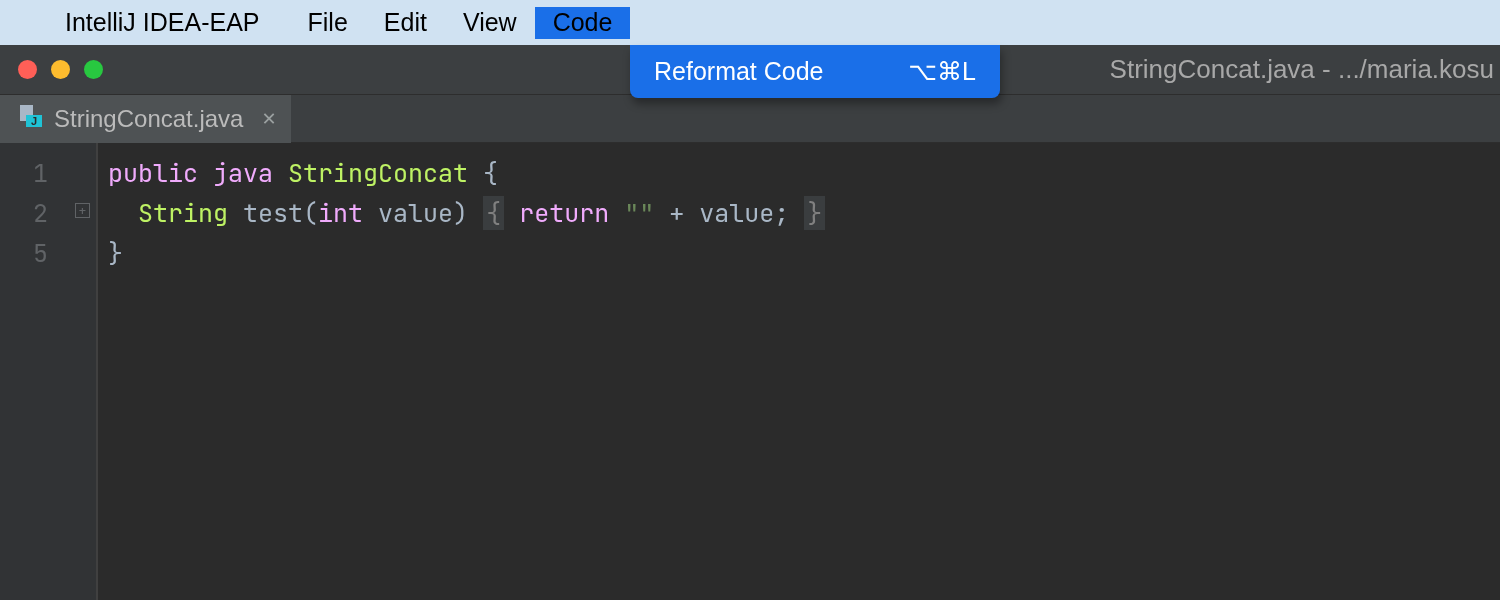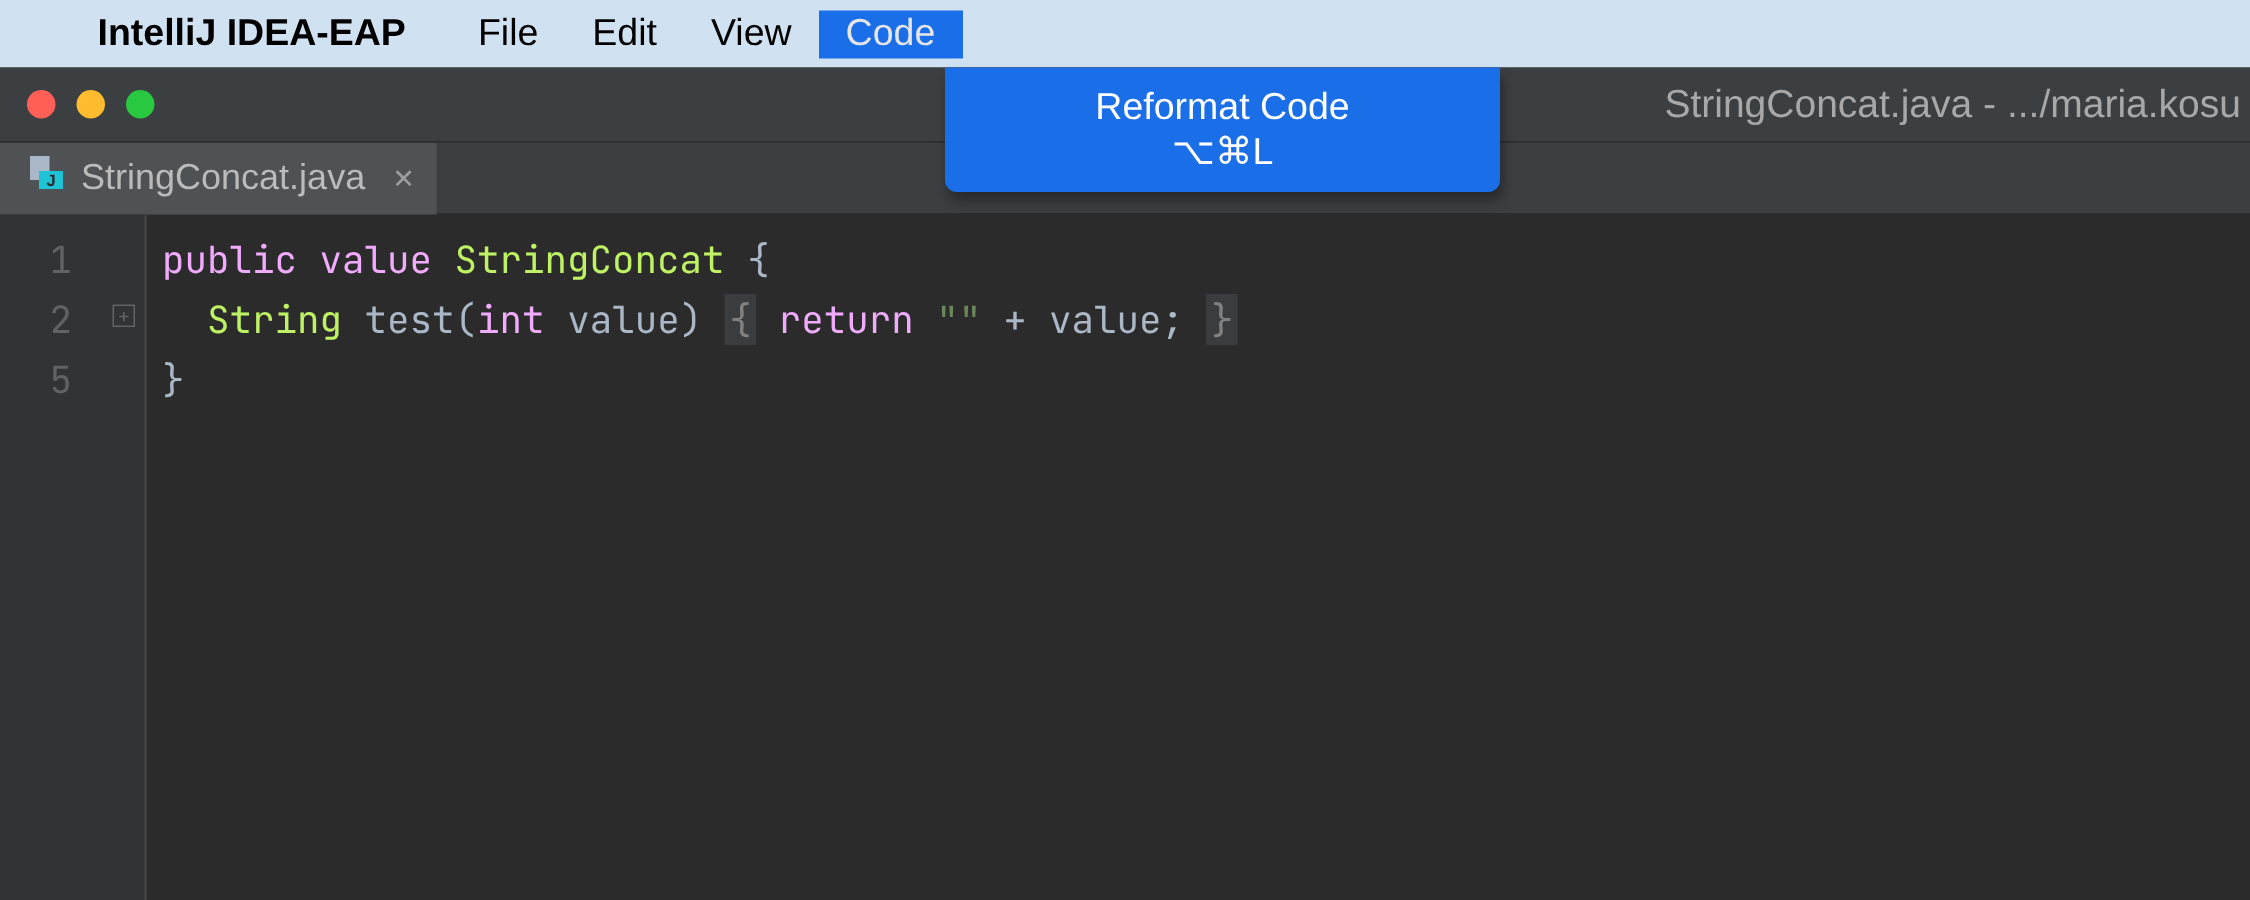--- a/index.html
+++ b/index.html
@@ -20,54 +20,53 @@
       position: relative;
     }
     .apple-logo {
       width: 65px;
       display: flex;
       justify-content: center;
       align-items: center;
       font-size: 28px;
     }
     .app-name {
-      font-weight: 700;
+      font-weight: 400;
       padding: 0 20px 0 0;
       margin-right: 10px;
     }
     .menu-item {
       padding: 0 18px;
       height: 32px;
       display: flex;
       align-items: center;
       cursor: default;
     }
     .menu-item.active {
       background: #1a6fe8;
-      color: #e5e5e5;
+      color: #000000;
     }
     .dropdown {
       position: absolute;
       top: 45px;
       left: 630px;
       width: 370px;
       background: #1a6fe8;
       color: #fff;
       box-shadow: 2px 6px 8px rgba(0,0,0,0.35);
       border-radius: 0 0 8px 8px;
       padding: 8px 0;
       z-index: 100;
     }
     .dropdown-item {
       display: flex;
       justify-content: space-between;
       align-items: center;
       padding: 4px 24px;
       font-size: 25px;
-      flex-direction: column;
     }
     .titlebar {
       height: 50px;
       background: #3c3f41;
       display: flex;
       align-items: center;
       position: relative;
       border-bottom: 1px solid #2d2d2d;
     }
     .traffic-lights {
@@ -215,17 +214,17 @@
   <div class="gutter">
     <div class="gutter-line">1</div>
     <div class="gutter-line">
       <span>2</span>
       <span class="fold-icon">+</span>
     </div>
     <div class="gutter-line">5</div>
   </div>
   <div class="code">
     <div class="vline"></div>
-    <div class="code-line"><span class="kw">public</span> <span class="kw">value</span> <span class="typ">StringConcat</span> <span class="br">{</span></div>
+    <div class="code-line"><span class="kw">public</span> <span class="kw">java</span> <span class="typ">StringConcat</span> <span class="br">{</span></div>
     <div class="code-line">  <span class="typ">String</span> <span>test(</span><span class="kw">int</span> <span>value)</span> <span class="punct-dim">{</span> <span class="kw">return</span> <span class="str">""</span> <span>+</span> <span>value;</span> <span class="punct-dim">}</span></div>
     <div class="code-line"><span class="br">}</span></div>
   </div>
 </div>
 
 </body></html>

